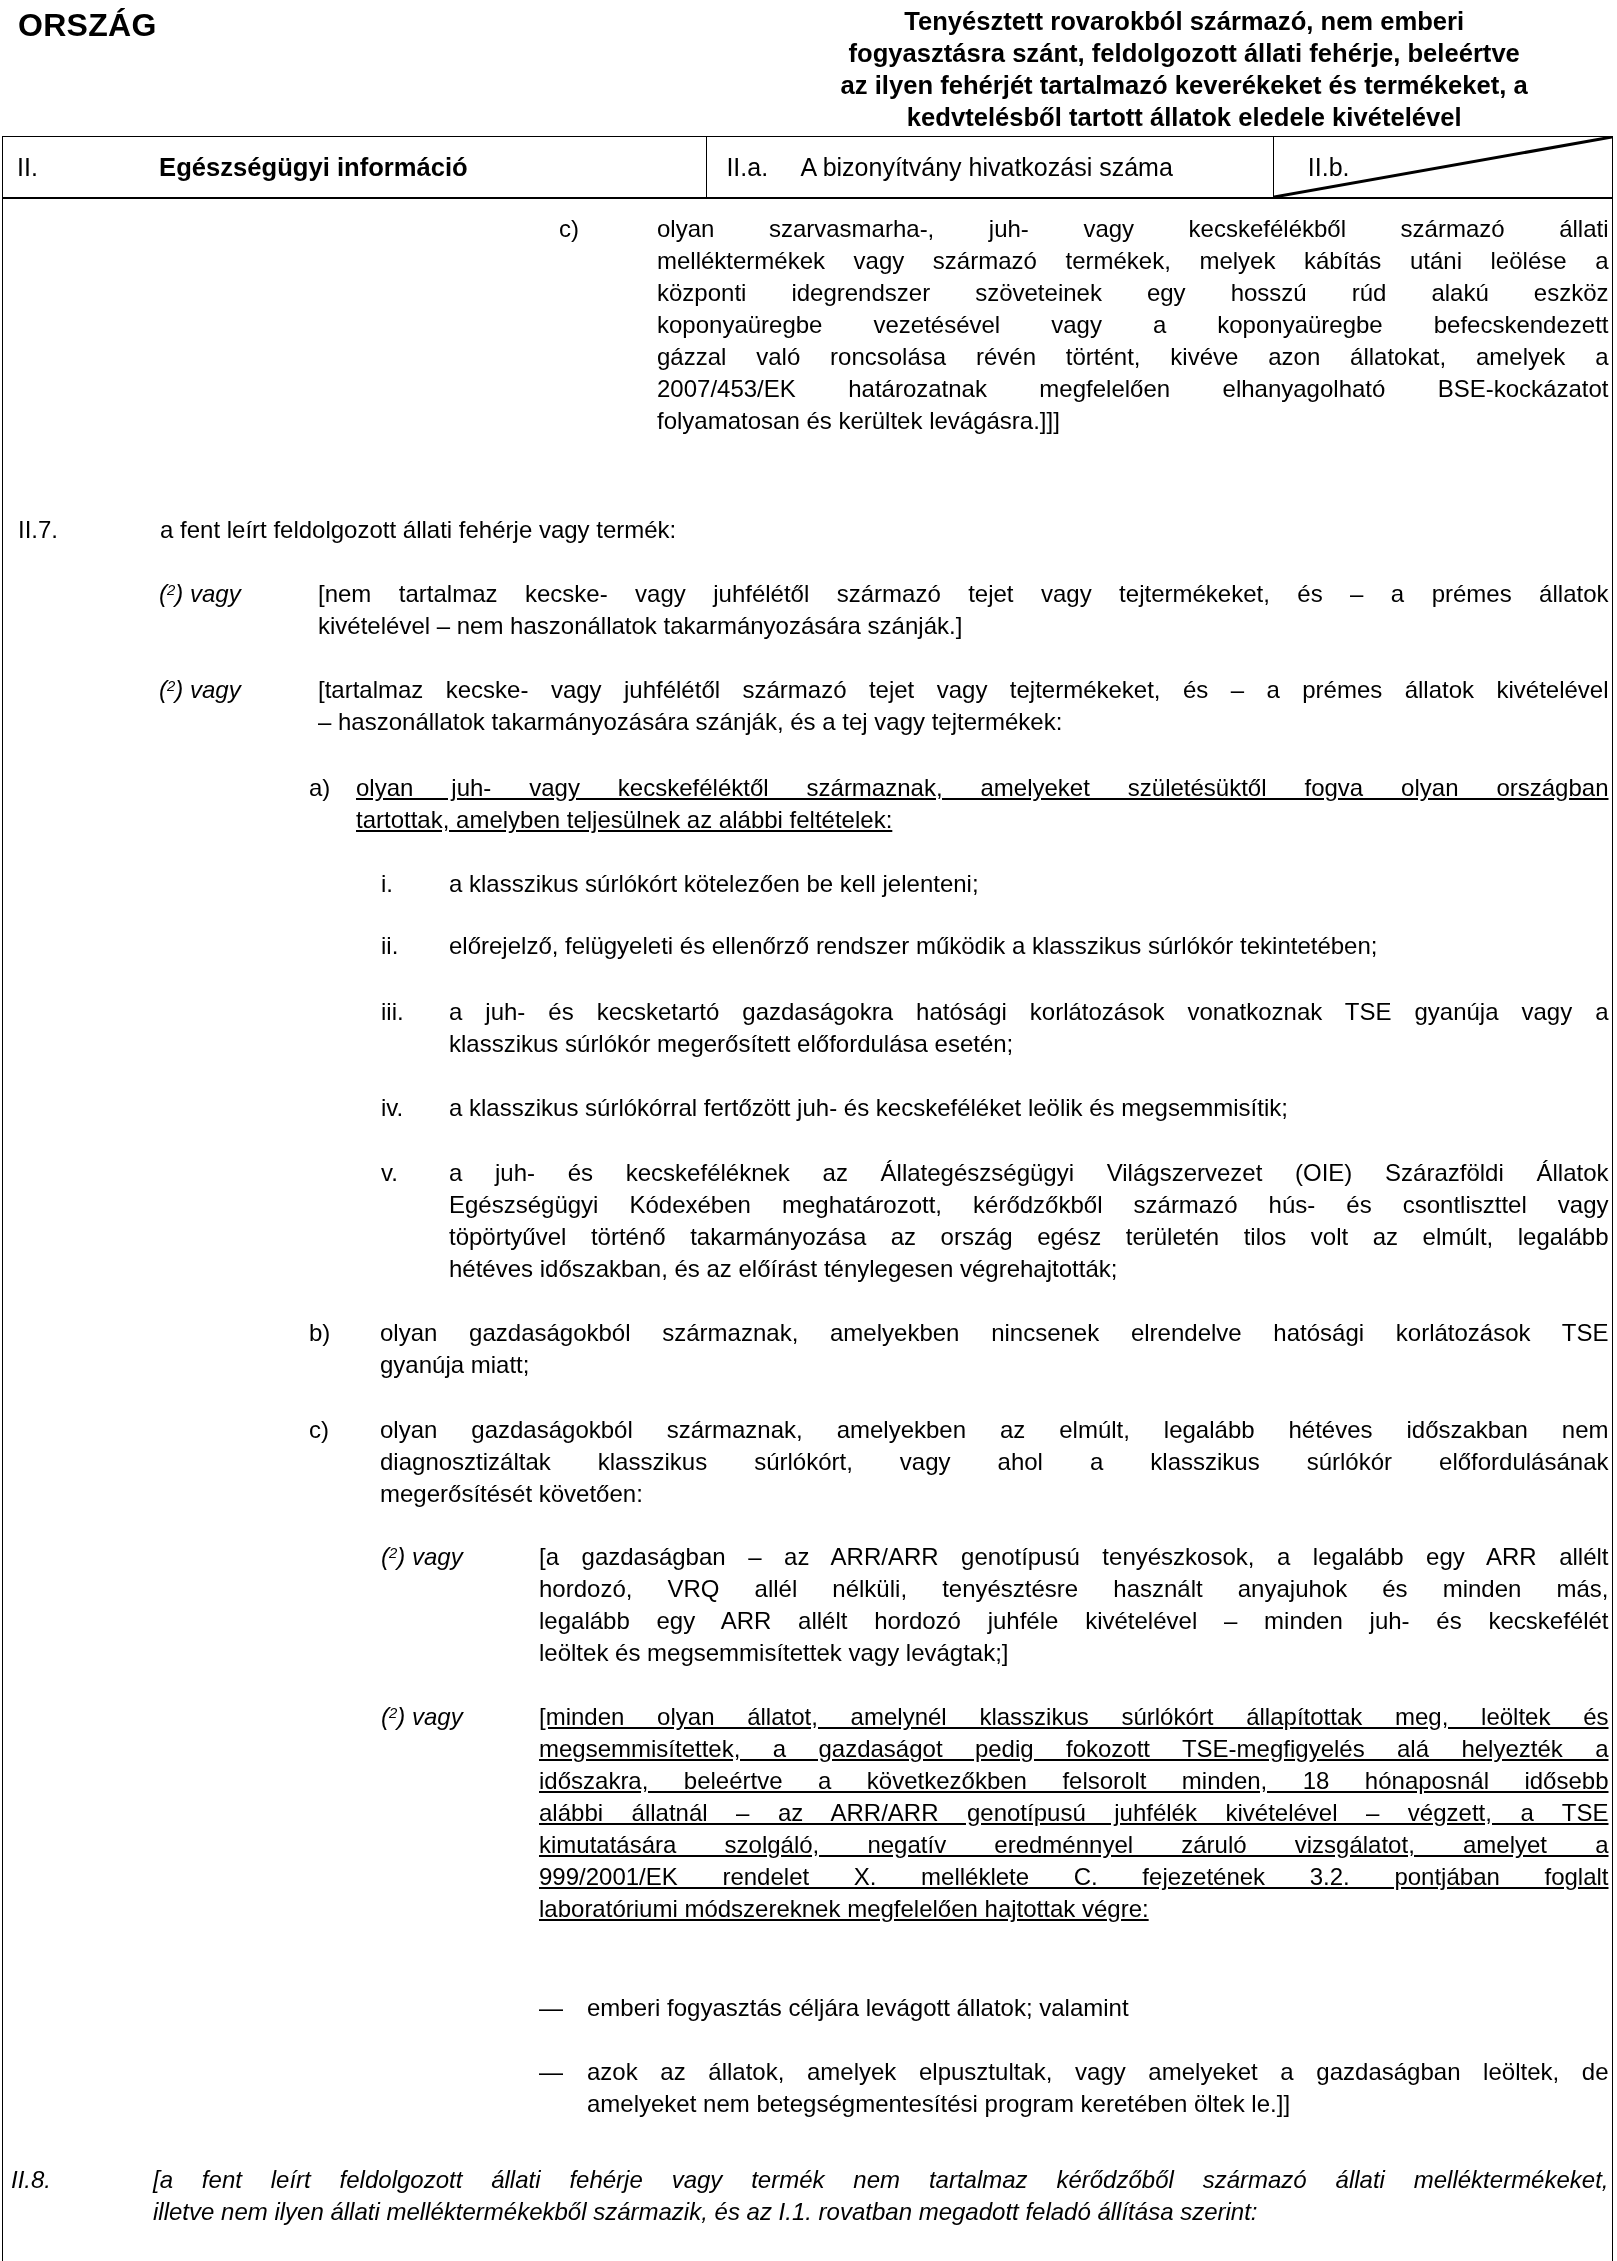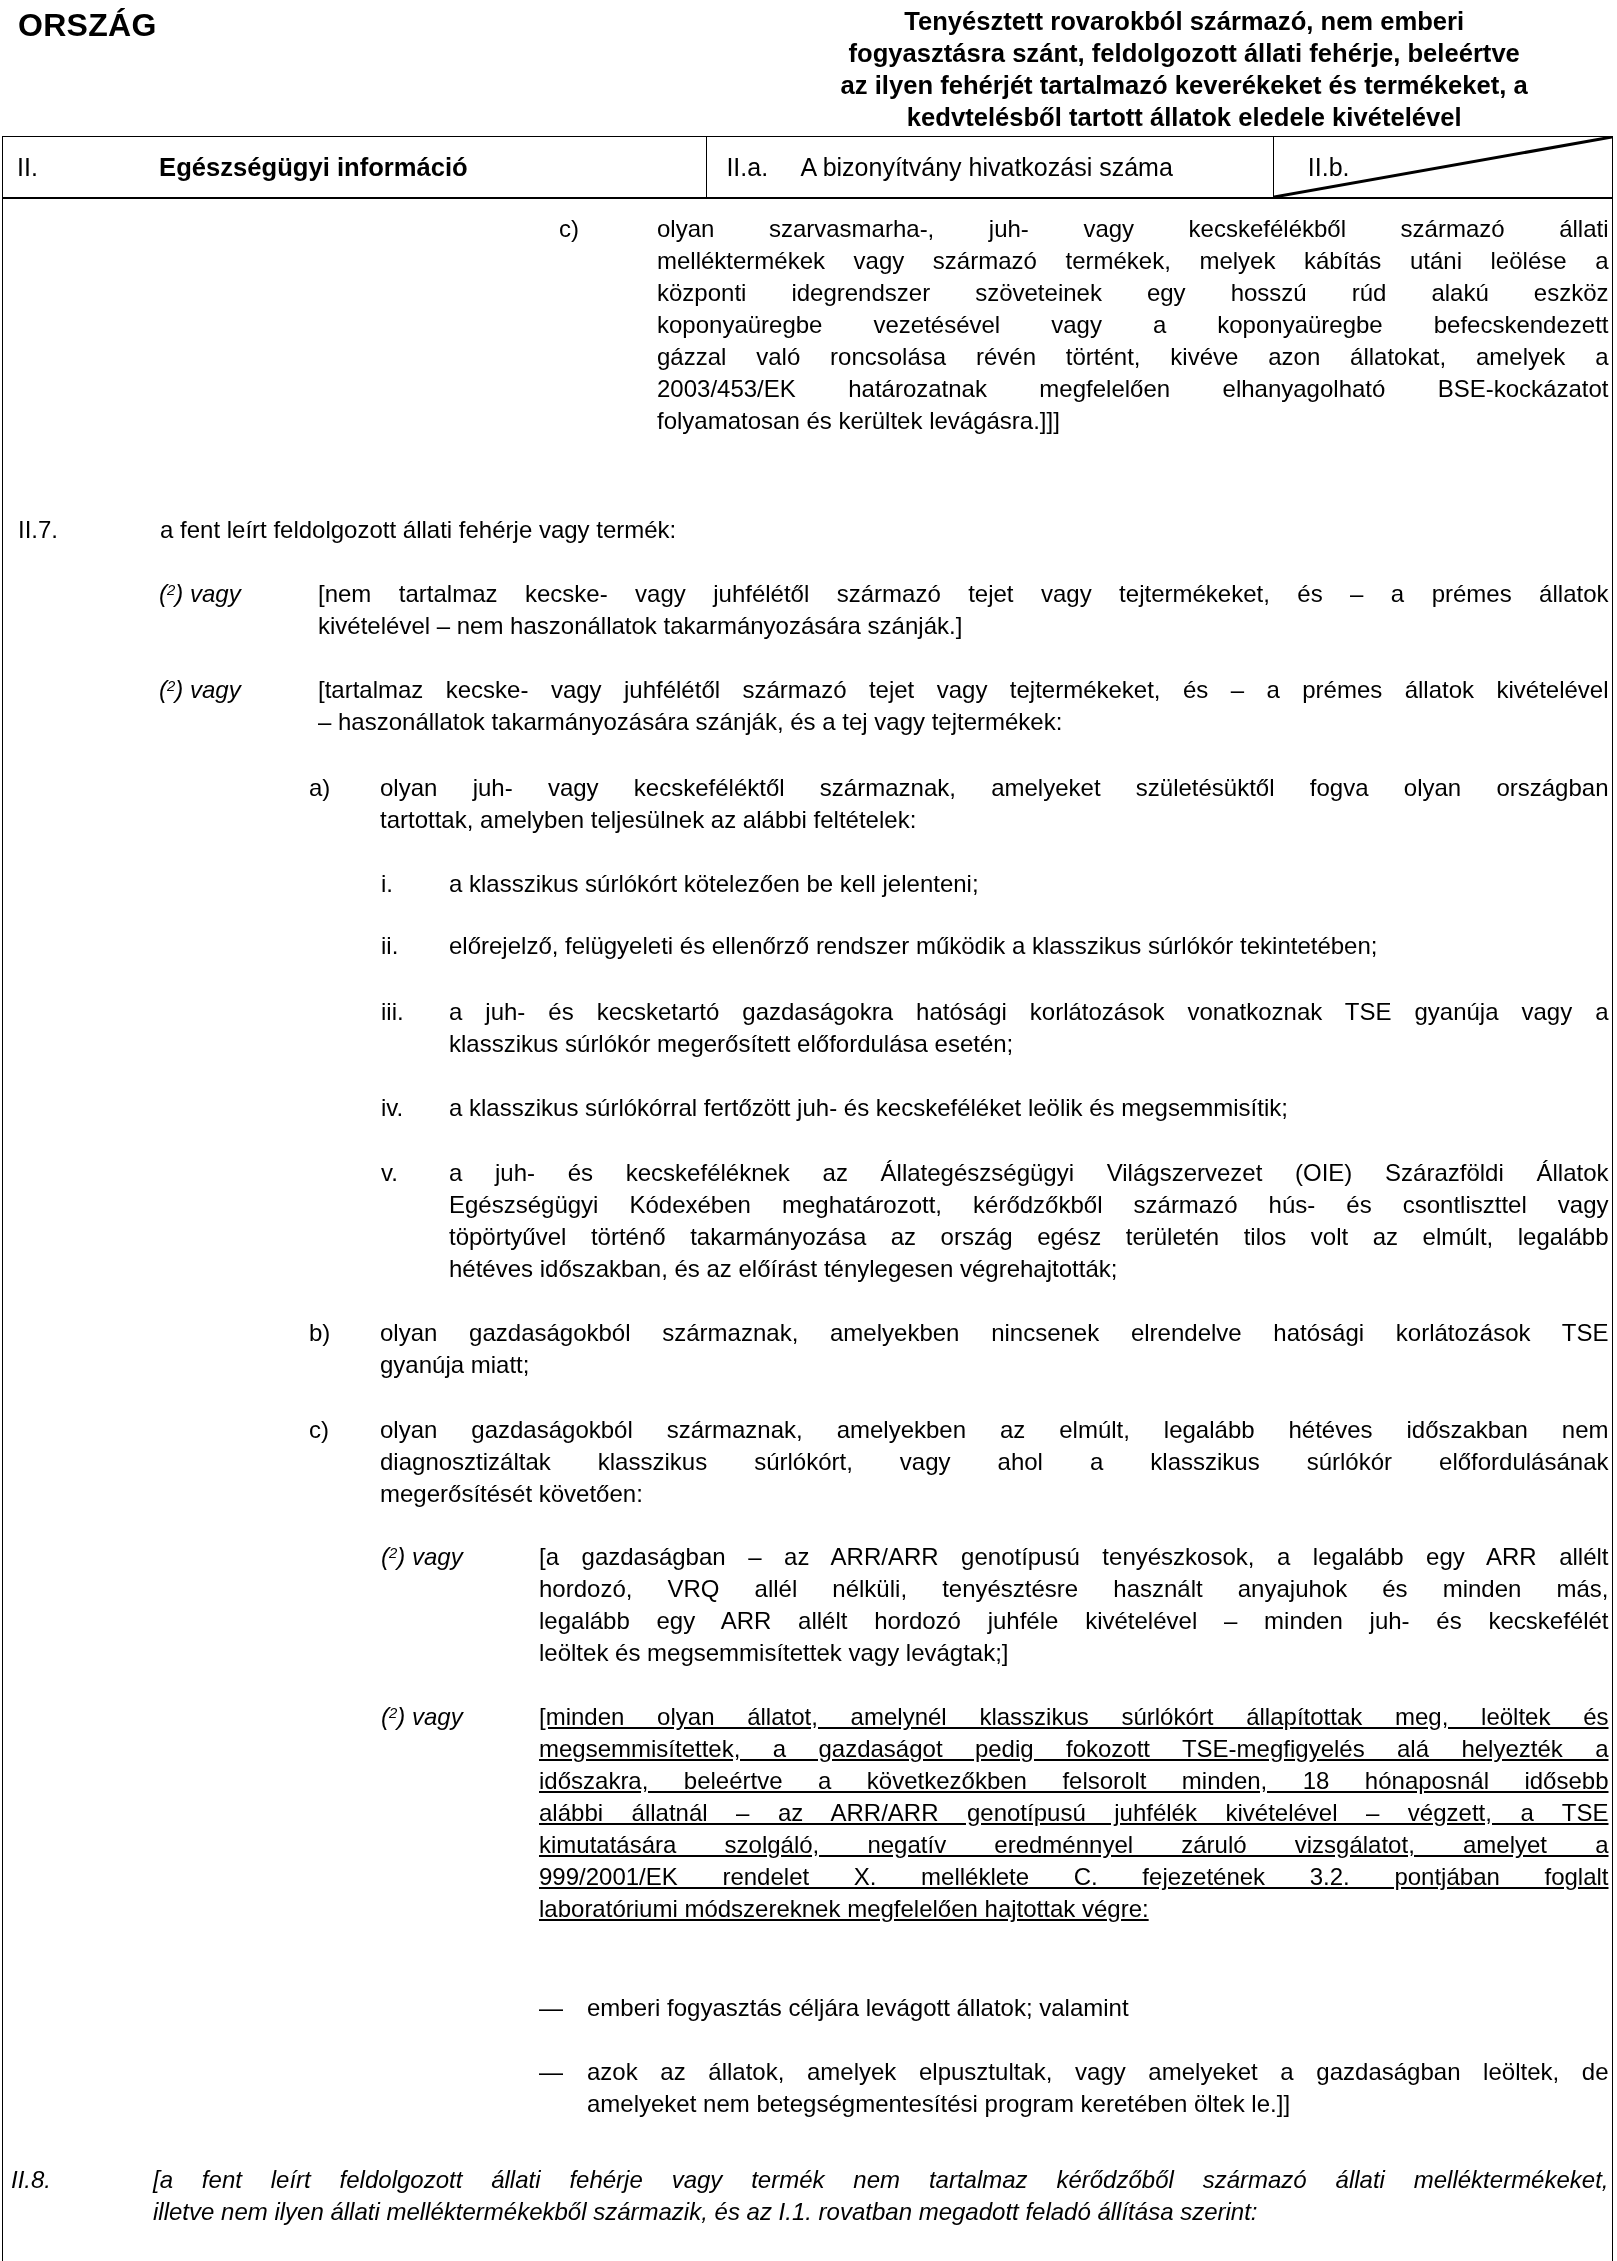--- a/index.html
+++ b/index.html
@@ -85,21 +85,21 @@
 
 <div id="paragraphs">
     <div class="para" style="left: 559px; top: 213px;">
       <span class="plabel">c)</span>
       <div class="ptext" style="margin-left: 98px;">
         <div class="line">olyan szarvasmarha-, juh- vagy kecskefélékből származó állati</div>
         <div class="line">melléktermékek vagy származó termékek, melyek kábítás utáni leölése a</div>
         <div class="line">központi idegrendszer szöveteinek egy hosszú rúd alakú eszköz</div>
         <div class="line">koponyaüregbe vezetésével vagy a koponyaüregbe befecskendezett</div>
         <div class="line">gázzal való roncsolása révén történt, kivéve azon állatokat, amelyek a</div>
-        <div class="line">2003/453/EK határozatnak megfelelően elhanyagolható BSE-kockázatot</div>
+        <div class="line">2007/453/EK határozatnak megfelelően elhanyagolható BSE-kockázatot</div>
         <div class="line last">folyamatosan és kerültek levágásra.]]]</div>
       </div>
     </div>
     <div class="para" style="left: 18px; top: 514px;">
       <span class="plabel">II.7.</span>
       <div class="ptext" style="margin-left: 142px;">
         <div class="line last">a fent leírt feldolgozott állati fehérje vagy termék:</div>
       </div>
     </div>
     <div class="para" style="left: 159px; top: 578px;">
@@ -111,21 +111,21 @@
     </div>
     <div class="para" style="left: 159px; top: 674px;">
       <span class="plabel"><i>(<sup>2</sup>) vagy</i></span>
       <div class="ptext" style="margin-left: 159px;">
         <div class="line">[tartalmaz kecske- vagy juhfélétől származó tejet vagy tejtermékeket, és – a prémes állatok kivételével</div>
         <div class="line last">– haszonállatok takarmányozására szánják, és a tej vagy tejtermékek:</div>
       </div>
     </div>
     <div class="para" style="left: 309px; top: 772px;">
       <span class="plabel">a)</span>
-      <div class="ptext" style="margin-left: 71px;">
+      <div class="ptext" style="margin-left: 47px; text-decoration: underline;">
         <div class="line">olyan juh- vagy kecskeféléktől származnak, amelyeket születésüktől fogva olyan országban</div>
         <div class="line last">tartottak, amelyben teljesülnek az alábbi feltételek:</div>
       </div>
     </div>
     <div class="para" style="left: 381px; top: 868px;">
       <span class="plabel">i.</span>
       <div class="ptext" style="margin-left: 68px;">
         <div class="line last">a klasszikus súrlókórt kötelezően be kell jelenteni;</div>
       </div>
     </div>

